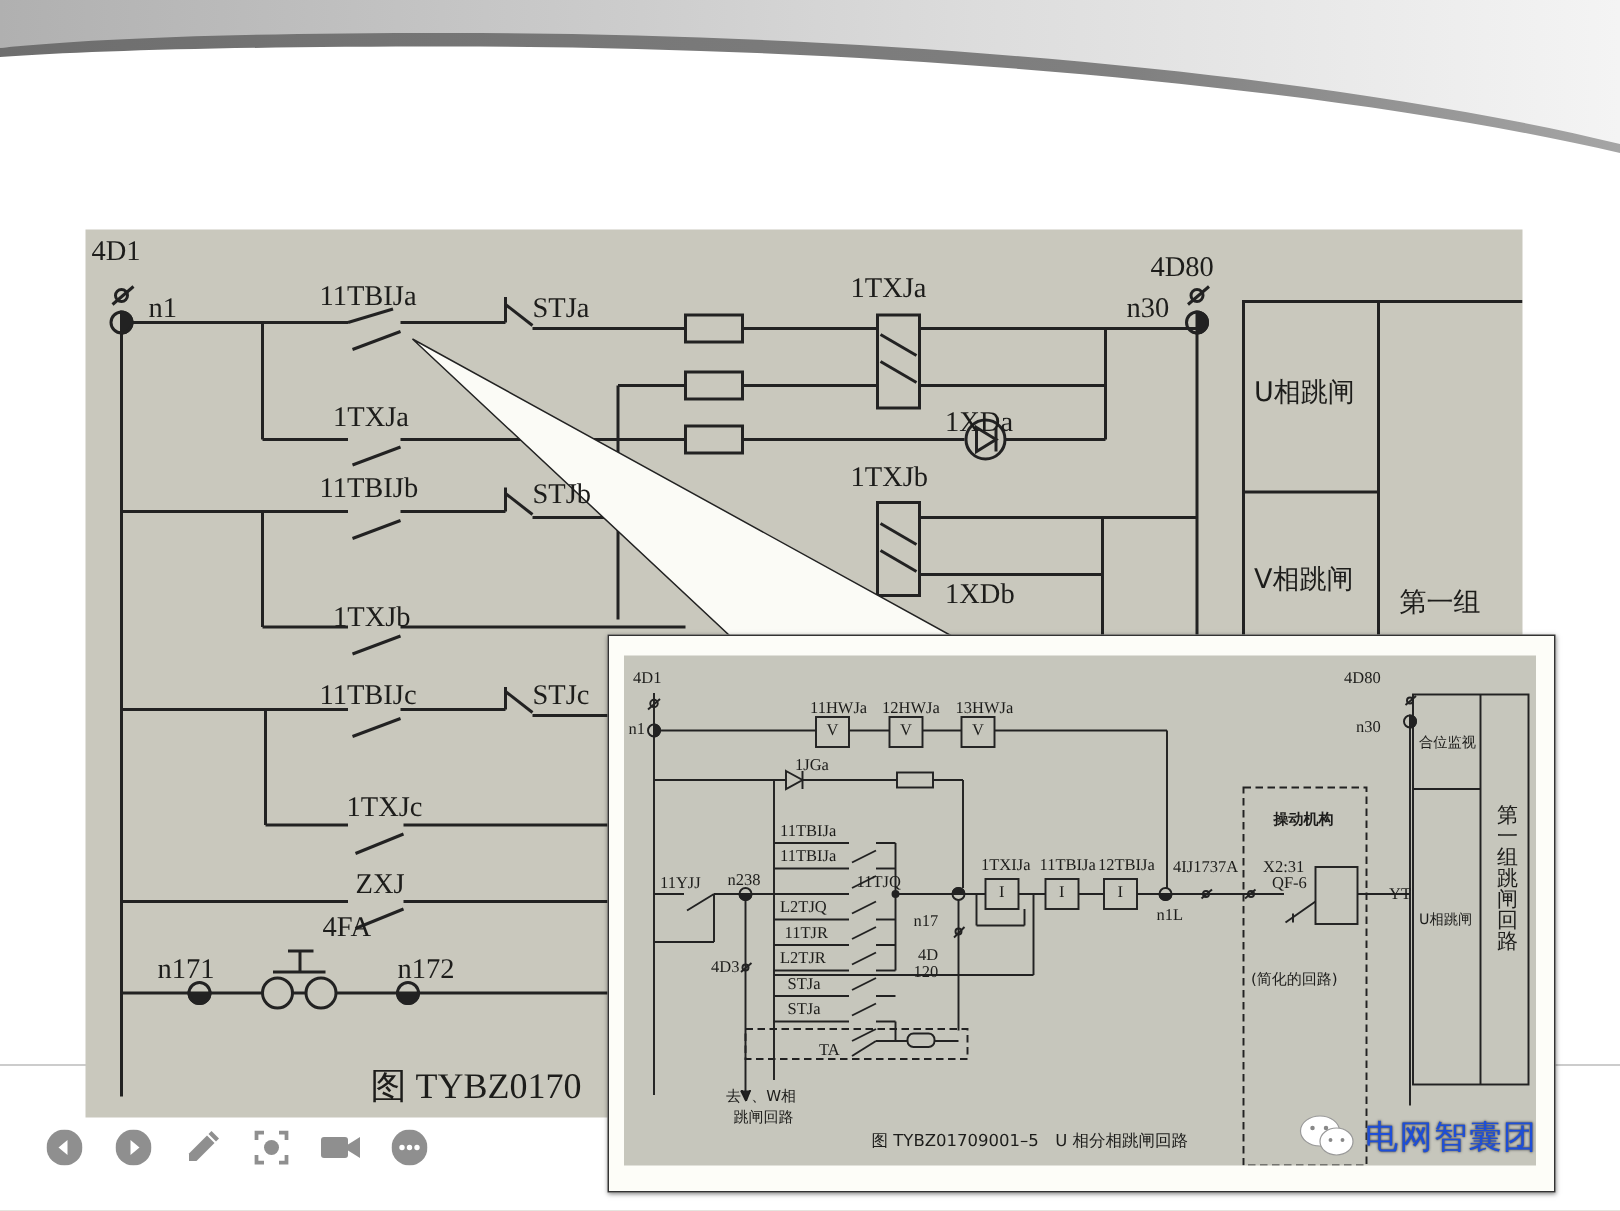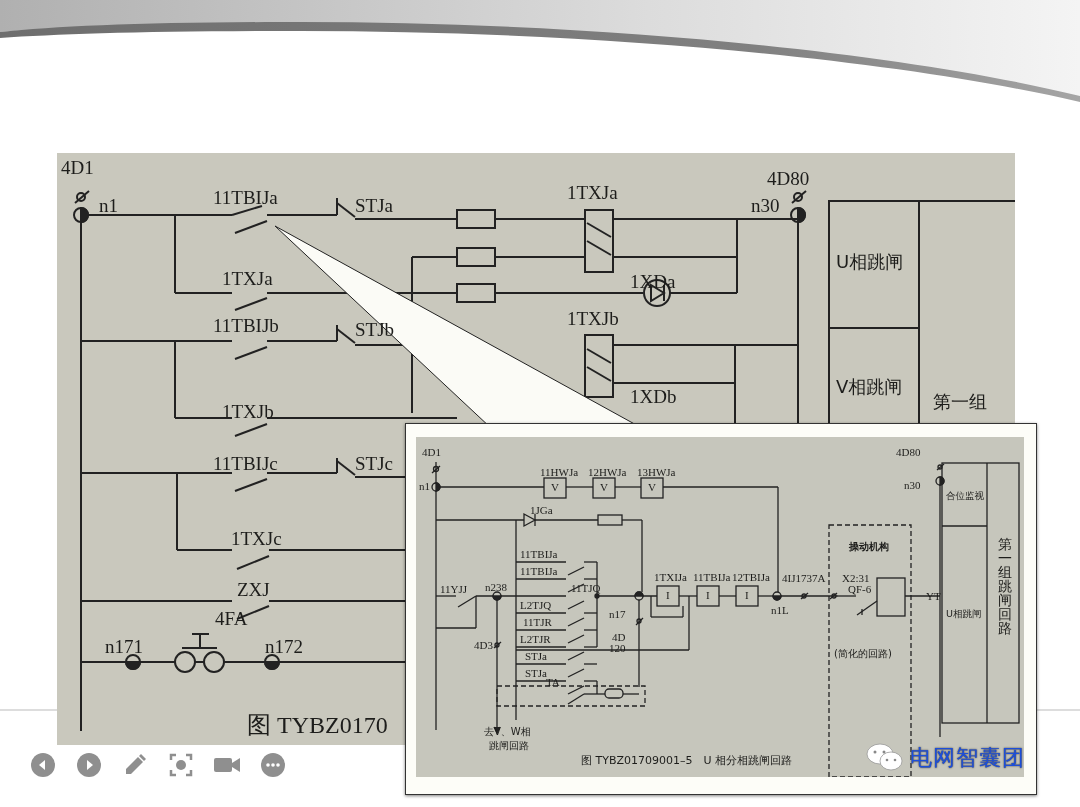--- a/index.html
+++ b/index.html
@@ -320,21 +320,21 @@
   <span class="lbl s" style="left:104px;top:197px;">L2TJR</span>
   <span class="lbl s" style="left:109px;top:214px;">STJa</span>
   <span class="lbl s" style="left:109px;top:231px;">STJa</span>
 
   <span class="lbl s" style="left:24px;top:147px;">11YJJ</span>
   <span class="lbl s" style="left:69px;top:145px;">n238</span>
   <span class="lbl s" style="left:193px;top:172px;">n17</span>
   <span class="lbl s" style="left:58px;top:203px;">4D3</span>
   <span class="lbl s" style="left:196px;top:195px;">4D</span>
   <span class="lbl s" style="left:193px;top:206px;">120</span>
-  <span class="lbl s" style="left:130px;top:240px;">TA</span>
+  <span class="lbl s" style="left:130px;top:258px;">TA</span>
   <span class="lbl s cj" style="left:68px;top:290px;font-size:10px;">去V、W相</span>
   <span class="lbl s cj" style="left:73px;top:304px;font-size:10px;">跳闸回路</span>
 
   <span class="lbl s" style="left:238px;top:135px;">1TXIJa</span>
   <span class="lbl s" style="left:277px;top:135px;">11TBIJa</span>
   <span class="lbl s" style="left:316px;top:135px;">12TBIJa</span>
   <span class="lbl s" style="left:250px;top:153px;">I</span>
   <span class="lbl s" style="left:290px;top:153px;">I</span>
   <span class="lbl s" style="left:329px;top:153px;">I</span>
   <span class="lbl s" style="left:355px;top:168px;text-align:right;">n1L</span>

